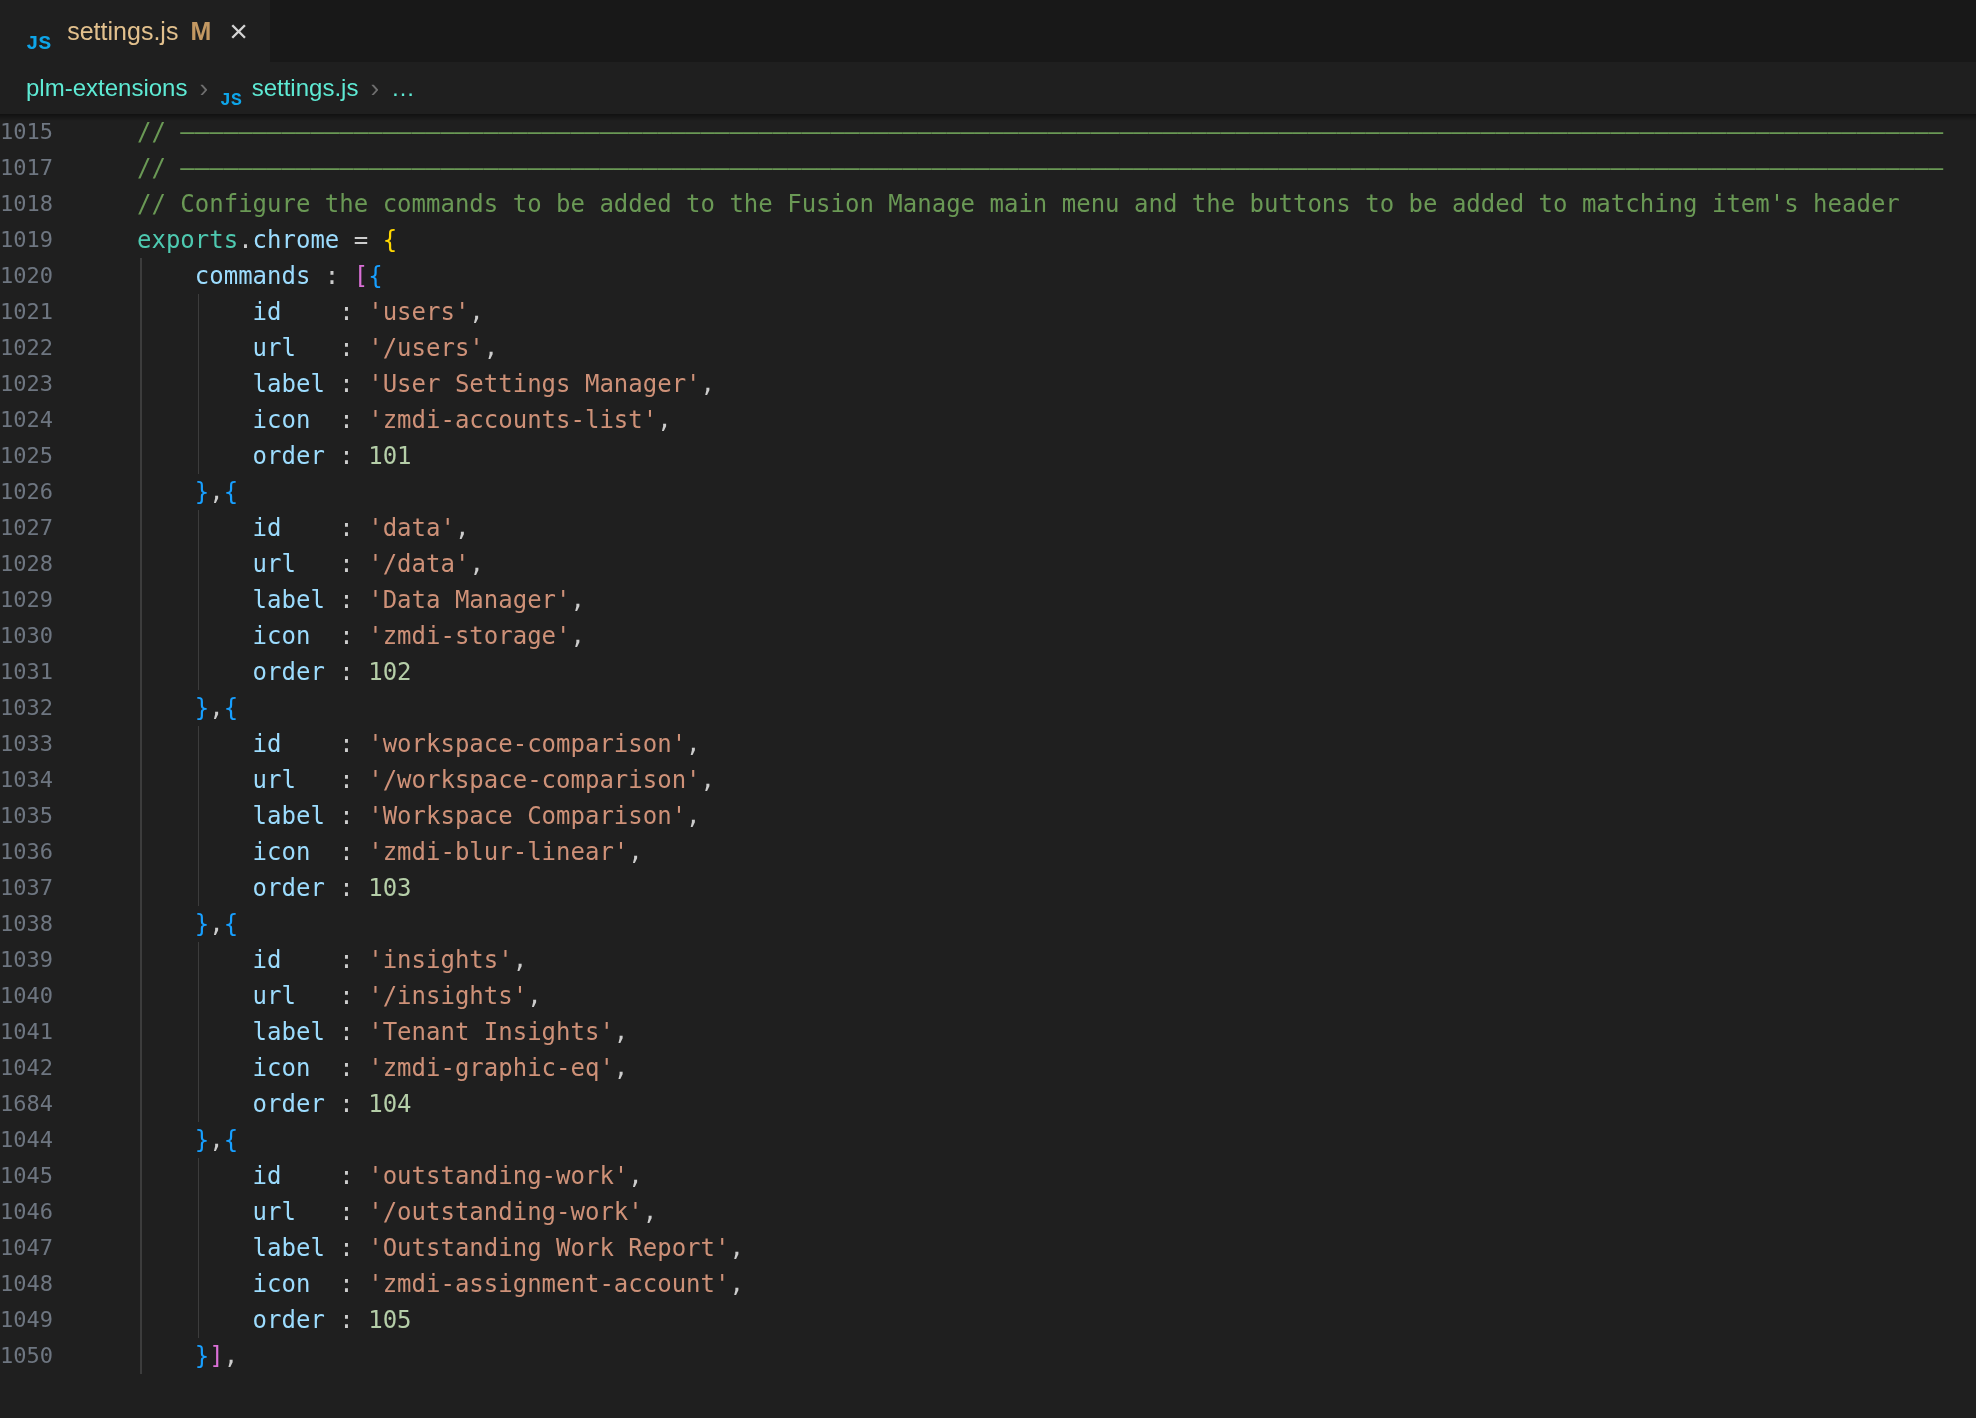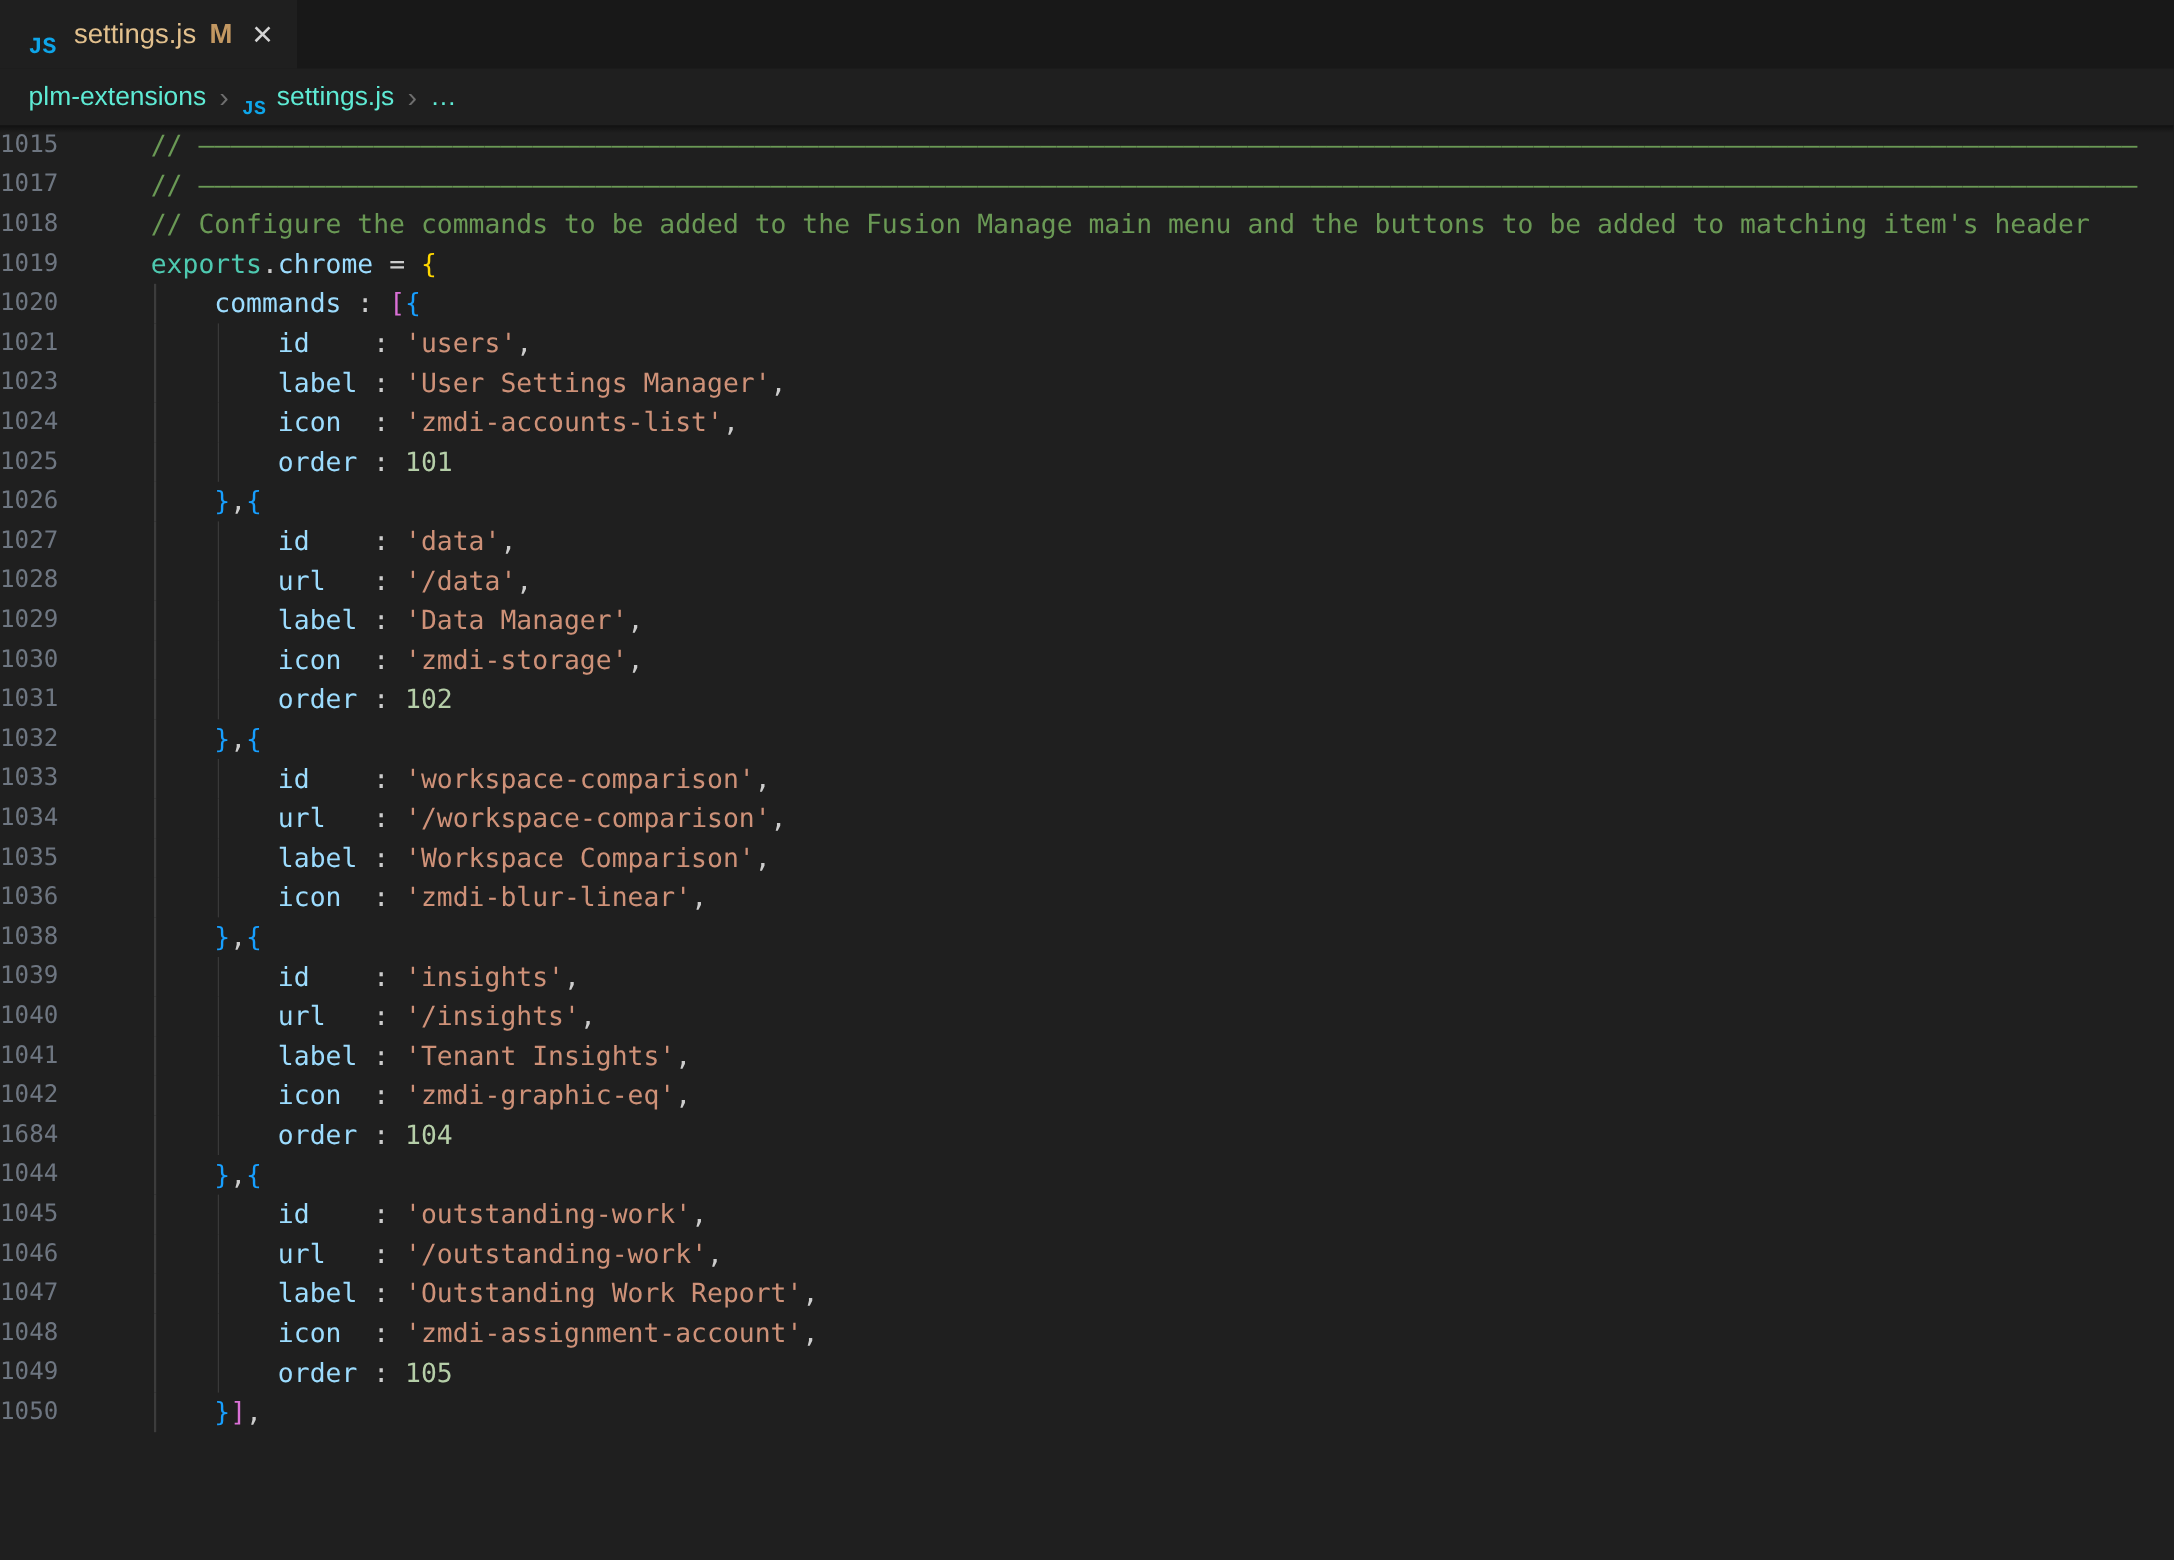--- a/index.html
+++ b/index.html
@@ -67,34 +67,36 @@
 
 <div class="editor">
   <div class="scroll-shadow"></div>
   <div id="code-lines">
       <div class="line"><span class="ln">1015</span><span class="code"><span class="tk-cmt">// ——————————————————————————————————————————————————————————————————————————————————————————————————————————————————————————</span></span></div>
       <div class="line"><span class="ln">1017</span><span class="code"><span class="tk-cmt">// ——————————————————————————————————————————————————————————————————————————————————————————————————————————————————————————</span></span></div>
       <div class="line"><span class="ln">1018</span><span class="code"><span class="tk-cmt">// Configure the commands to be added to the Fusion Manage main menu and the buttons to be added to matching item's header</span></span></div>
       <div class="line"><span class="ln">1019</span><span class="code"><span class="tk-cls">exports</span><span class="tk-punc">.</span><span class="tk-prop">chrome</span><span class="tk-punc"> = </span><span class="tk-b1">{</span></span></div>
       <div class="line"><span class="ln">1020</span><span class="code"><span class="guide" style="left: calc(0ch + 3px);"></span><span class="tk-pln">    </span><span class="tk-prop">commands</span><span class="tk-punc"> : </span><span class="tk-b2">[</span><span class="tk-b3">{</span></span></div>
       <div class="line"><span class="ln">1021</span><span class="code"><span class="guide" style="left: calc(0ch + 3px);"></span><span class="guide" style="left: calc(4ch + 3px);"></span><span class="tk-pln">        </span><span class="tk-prop">id</span><span class="tk-pln">    </span><span class="tk-punc">: </span><span class="tk-str">'users'</span><span class="tk-punc">,</span></span></div>
+      <div class="line"><span class="ln">1022</span><span class="code"><span class="guide" style="left: calc(0ch + 3px);"></span><span class="guide" style="left: calc(4ch + 3px);"></span><span class="tk-pln">        </span><span class="tk-prop">url</span><span class="tk-pln">   </span><span class="tk-punc">: </span><span class="tk-str">'/users'</span><span class="tk-punc">,</span></span></div>
       <div class="line"><span class="ln">1023</span><span class="code"><span class="guide" style="left: calc(0ch + 3px);"></span><span class="guide" style="left: calc(4ch + 3px);"></span><span class="tk-pln">        </span><span class="tk-prop">label</span><span class="tk-pln"> </span><span class="tk-punc">: </span><span class="tk-str">'User Settings Manager'</span><span class="tk-punc">,</span></span></div>
       <div class="line"><span class="ln">1024</span><span class="code"><span class="guide" style="left: calc(0ch + 3px);"></span><span class="guide" style="left: calc(4ch + 3px);"></span><span class="tk-pln">        </span><span class="tk-prop">icon</span><span class="tk-pln">  </span><span class="tk-punc">: </span><span class="tk-str">'zmdi-accounts-list'</span><span class="tk-punc">,</span></span></div>
       <div class="line"><span class="ln">1025</span><span class="code"><span class="guide" style="left: calc(0ch + 3px);"></span><span class="guide" style="left: calc(4ch + 3px);"></span><span class="tk-pln">        </span><span class="tk-prop">order</span><span class="tk-pln"> </span><span class="tk-punc">: </span><span class="tk-num">101</span></span></div>
       <div class="line"><span class="ln">1026</span><span class="code"><span class="guide" style="left: calc(0ch + 3px);"></span><span class="tk-pln">    </span><span class="tk-b3">}</span><span class="tk-punc">,</span><span class="tk-b3">{</span></span></div>
       <div class="line"><span class="ln">1027</span><span class="code"><span class="guide" style="left: calc(0ch + 3px);"></span><span class="guide" style="left: calc(4ch + 3px);"></span><span class="tk-pln">        </span><span class="tk-prop">id</span><span class="tk-pln">    </span><span class="tk-punc">: </span><span class="tk-str">'data'</span><span class="tk-punc">,</span></span></div>
       <div class="line"><span class="ln">1028</span><span class="code"><span class="guide" style="left: calc(0ch + 3px);"></span><span class="guide" style="left: calc(4ch + 3px);"></span><span class="tk-pln">        </span><span class="tk-prop">url</span><span class="tk-pln">   </span><span class="tk-punc">: </span><span class="tk-str">'/data'</span><span class="tk-punc">,</span></span></div>
       <div class="line"><span class="ln">1029</span><span class="code"><span class="guide" style="left: calc(0ch + 3px);"></span><span class="guide" style="left: calc(4ch + 3px);"></span><span class="tk-pln">        </span><span class="tk-prop">label</span><span class="tk-pln"> </span><span class="tk-punc">: </span><span class="tk-str">'Data Manager'</span><span class="tk-punc">,</span></span></div>
       <div class="line"><span class="ln">1030</span><span class="code"><span class="guide" style="left: calc(0ch + 3px);"></span><span class="guide" style="left: calc(4ch + 3px);"></span><span class="tk-pln">        </span><span class="tk-prop">icon</span><span class="tk-pln">  </span><span class="tk-punc">: </span><span class="tk-str">'zmdi-storage'</span><span class="tk-punc">,</span></span></div>
       <div class="line"><span class="ln">1031</span><span class="code"><span class="guide" style="left: calc(0ch + 3px);"></span><span class="guide" style="left: calc(4ch + 3px);"></span><span class="tk-pln">        </span><span class="tk-prop">order</span><span class="tk-pln"> </span><span class="tk-punc">: </span><span class="tk-num">102</span></span></div>
       <div class="line"><span class="ln">1032</span><span class="code"><span class="guide" style="left: calc(0ch + 3px);"></span><span class="tk-pln">    </span><span class="tk-b3">}</span><span class="tk-punc">,</span><span class="tk-b3">{</span></span></div>
       <div class="line"><span class="ln">1033</span><span class="code"><span class="guide" style="left: calc(0ch + 3px);"></span><span class="guide" style="left: calc(4ch + 3px);"></span><span class="tk-pln">        </span><span class="tk-prop">id</span><span class="tk-pln">    </span><span class="tk-punc">: </span><span class="tk-str">'workspace-comparison'</span><span class="tk-punc">,</span></span></div>
       <div class="line"><span class="ln">1034</span><span class="code"><span class="guide" style="left: calc(0ch + 3px);"></span><span class="guide" style="left: calc(4ch + 3px);"></span><span class="tk-pln">        </span><span class="tk-prop">url</span><span class="tk-pln">   </span><span class="tk-punc">: </span><span class="tk-str">'/workspace-comparison'</span><span class="tk-punc">,</span></span></div>
       <div class="line"><span class="ln">1035</span><span class="code"><span class="guide" style="left: calc(0ch + 3px);"></span><span class="guide" style="left: calc(4ch + 3px);"></span><span class="tk-pln">        </span><span class="tk-prop">label</span><span class="tk-pln"> </span><span class="tk-punc">: </span><span class="tk-str">'Workspace Comparison'</span><span class="tk-punc">,</span></span></div>
       <div class="line"><span class="ln">1036</span><span class="code"><span class="guide" style="left: calc(0ch + 3px);"></span><span class="guide" style="left: calc(4ch + 3px);"></span><span class="tk-pln">        </span><span class="tk-prop">icon</span><span class="tk-pln">  </span><span class="tk-punc">: </span><span class="tk-str">'zmdi-blur-linear'</span><span class="tk-punc">,</span></span></div>
+      <div class="line"><span class="ln">1037</span><span class="code"><span class="guide" style="left: calc(0ch + 3px);"></span><span class="guide" style="left: calc(4ch + 3px);"></span><span class="tk-pln">        </span><span class="tk-prop">order</span><span class="tk-pln"> </span><span class="tk-punc">: </span><span class="tk-num">103</span></span></div>
       <div class="line"><span class="ln">1038</span><span class="code"><span class="guide" style="left: calc(0ch + 3px);"></span><span class="tk-pln">    </span><span class="tk-b3">}</span><span class="tk-punc">,</span><span class="tk-b3">{</span></span></div>
       <div class="line"><span class="ln">1039</span><span class="code"><span class="guide" style="left: calc(0ch + 3px);"></span><span class="guide" style="left: calc(4ch + 3px);"></span><span class="tk-pln">        </span><span class="tk-prop">id</span><span class="tk-pln">    </span><span class="tk-punc">: </span><span class="tk-str">'insights'</span><span class="tk-punc">,</span></span></div>
       <div class="line"><span class="ln">1040</span><span class="code"><span class="guide" style="left: calc(0ch + 3px);"></span><span class="guide" style="left: calc(4ch + 3px);"></span><span class="tk-pln">        </span><span class="tk-prop">url</span><span class="tk-pln">   </span><span class="tk-punc">: </span><span class="tk-str">'/insights'</span><span class="tk-punc">,</span></span></div>
       <div class="line"><span class="ln">1041</span><span class="code"><span class="guide" style="left: calc(0ch + 3px);"></span><span class="guide" style="left: calc(4ch + 3px);"></span><span class="tk-pln">        </span><span class="tk-prop">label</span><span class="tk-pln"> </span><span class="tk-punc">: </span><span class="tk-str">'Tenant Insights'</span><span class="tk-punc">,</span></span></div>
       <div class="line"><span class="ln">1042</span><span class="code"><span class="guide" style="left: calc(0ch + 3px);"></span><span class="guide" style="left: calc(4ch + 3px);"></span><span class="tk-pln">        </span><span class="tk-prop">icon</span><span class="tk-pln">  </span><span class="tk-punc">: </span><span class="tk-str">'zmdi-graphic-eq'</span><span class="tk-punc">,</span></span></div>
       <div class="line"><span class="ln">1684</span><span class="code"><span class="guide" style="left: calc(0ch + 3px);"></span><span class="guide" style="left: calc(4ch + 3px);"></span><span class="tk-pln">        </span><span class="tk-prop">order</span><span class="tk-pln"> </span><span class="tk-punc">: </span><span class="tk-num">104</span></span></div>
       <div class="line"><span class="ln">1044</span><span class="code"><span class="guide" style="left: calc(0ch + 3px);"></span><span class="tk-pln">    </span><span class="tk-b3">}</span><span class="tk-punc">,</span><span class="tk-b3">{</span></span></div>
       <div class="line"><span class="ln">1045</span><span class="code"><span class="guide" style="left: calc(0ch + 3px);"></span><span class="guide" style="left: calc(4ch + 3px);"></span><span class="tk-pln">        </span><span class="tk-prop">id</span><span class="tk-pln">    </span><span class="tk-punc">: </span><span class="tk-str">'outstanding-work'</span><span class="tk-punc">,</span></span></div>
       <div class="line"><span class="ln">1046</span><span class="code"><span class="guide" style="left: calc(0ch + 3px);"></span><span class="guide" style="left: calc(4ch + 3px);"></span><span class="tk-pln">        </span><span class="tk-prop">url</span><span class="tk-pln">   </span><span class="tk-punc">: </span><span class="tk-str">'/outstanding-work'</span><span class="tk-punc">,</span></span></div>
       <div class="line"><span class="ln">1047</span><span class="code"><span class="guide" style="left: calc(0ch + 3px);"></span><span class="guide" style="left: calc(4ch + 3px);"></span><span class="tk-pln">        </span><span class="tk-prop">label</span><span class="tk-pln"> </span><span class="tk-punc">: </span><span class="tk-str">'Outstanding Work Report'</span><span class="tk-punc">,</span></span></div>

